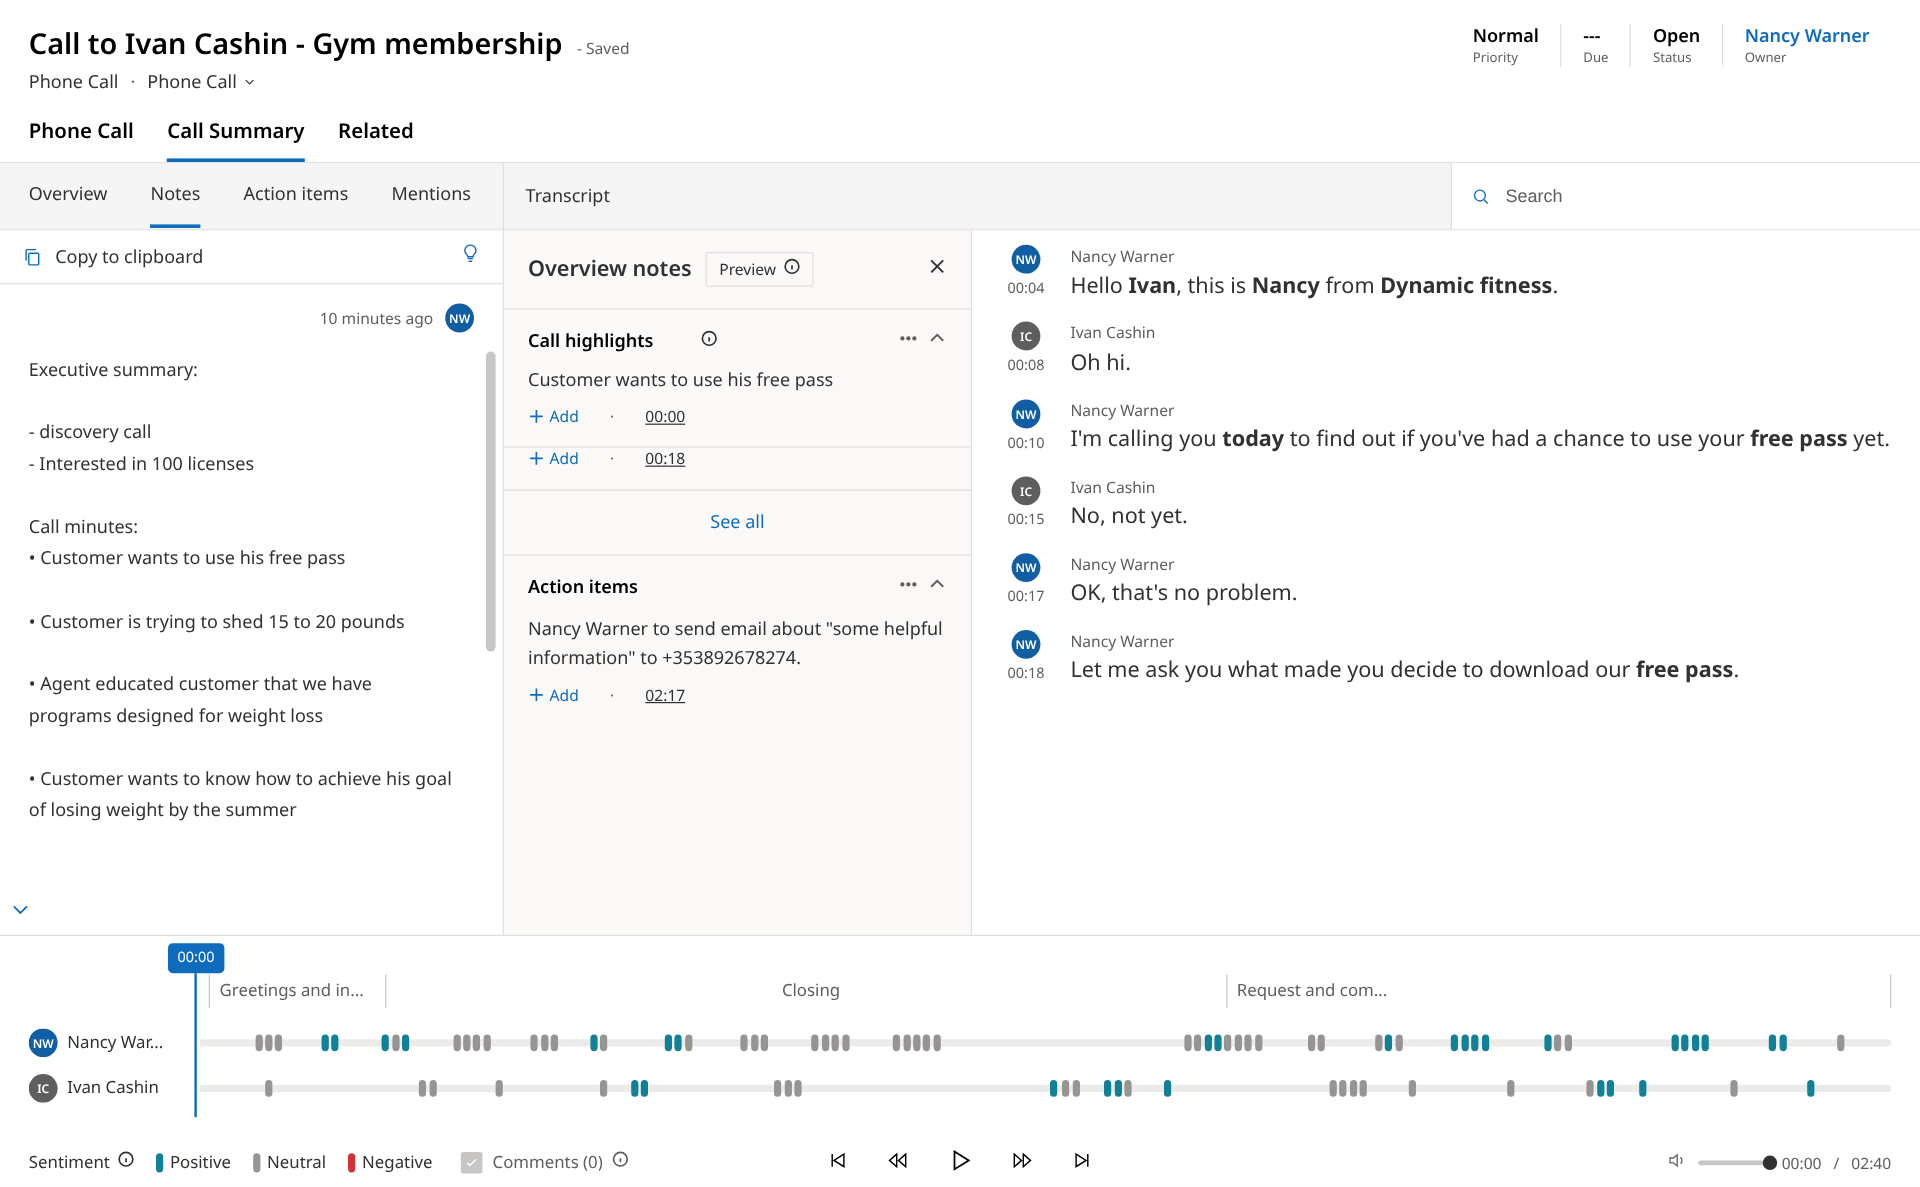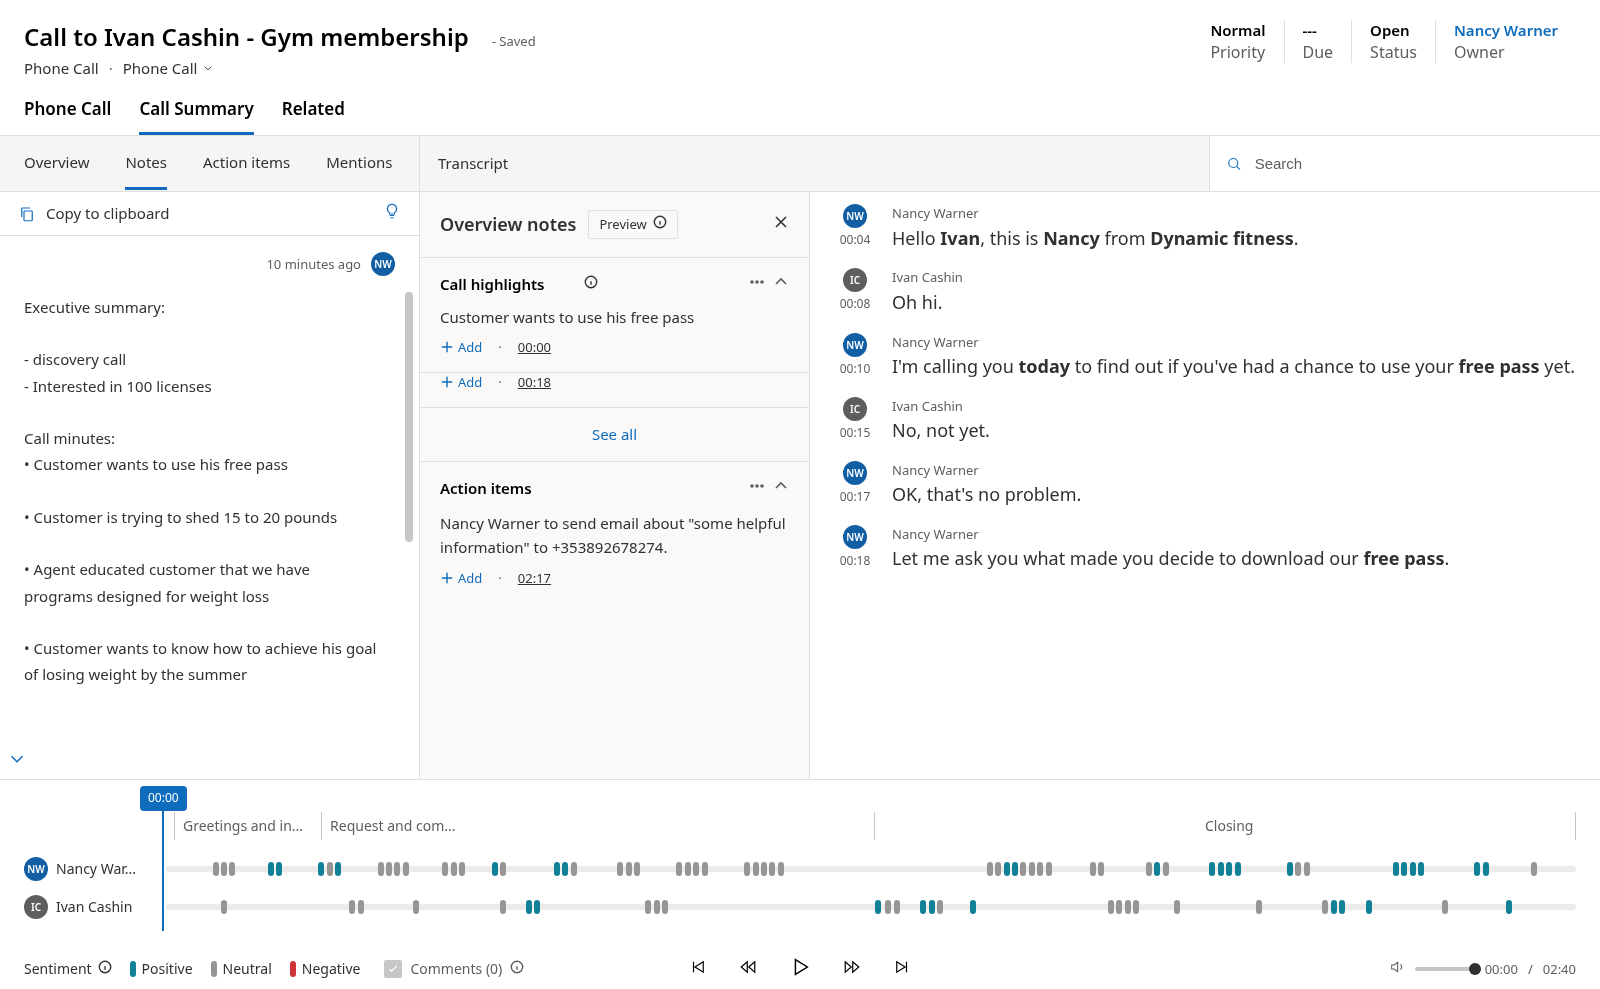--- a/index.html
+++ b/index.html
@@ -15,32 +15,32 @@
     --avatar-nw:#115ea3;
     --avatar-ic:#605e5c;
   }
   *{box-sizing:border-box;}
   body{margin:0;font-family:"Segoe UI",system-ui,-apple-system,sans-serif;color:var(--text);font-size:14px;line-height:1.4;background:#fff;}
   .app{width:1600px;height:989px;display:flex;flex-direction:column;overflow:hidden;}
 
   
   .header{padding:20px 24px 0 24px;display:flex;justify-content:space-between;align-items:flex-start;}
   .header-left{min-width:0;}
-  .title-row{display:flex;align-items:baseline;gap:23px;}
+  .title-row{display:flex;align-items:baseline;gap:12px;}
   .title{font-size:24px;font-weight:600;color:#000;}
   .saved{font-size:13px;color:var(--muted);}
   .subtitle-row{display:flex;align-items:center;gap:10px;margin-top:4px;color:var(--text);font-size:15px;}
   .subtitle-row .dot{color:var(--muted);}
   .subtitle-btn{display:inline-flex;align-items:center;gap:6px;cursor:pointer;}
   .chev{width:10px;height:10px;}
   .header-right{display:flex;align-items:flex-start;}
   .meta{display:flex;flex-direction:column;align-items:flex-start;padding:0 18px;border-left:1px solid var(--border);}
   .meta:first-child{border-left:none;}
   .meta-val{font-size:15px;font-weight:600;color:#000;}
-  .meta-lbl{font-size:16px;color:var(--muted);}
+  .meta-lbl{font-size:11px;color:var(--muted);}
   .owner .meta-val{color:var(--link);}
 
   
   .primary-tabs{display:flex;gap:28px;padding:18px 24px 0 24px;border-bottom:1px solid var(--border);}
   .ptab{padding-bottom:12px;font-size:17px;font-weight:600;color:#000;cursor:pointer;border-bottom:3px solid transparent;}
   .ptab.active{color:#000;border-bottom-color:var(--link);}
 
   
   .main{flex:1;display:grid;grid-template-columns:420px 1fr;grid-template-rows:auto 1fr;gap:0;background:var(--panel-bg);min-height:0;}
   .secondary-tabs-wrap{grid-column:1/2;grid-row:1/2;background:var(--panel-bg);border-right:1px solid var(--border);padding:0 24px;display:flex;gap:36px;align-items:center;height:56px;border-bottom:1px solid var(--border);}
@@ -81,21 +81,21 @@
   .preview-pill{display:inline-flex;align-items:center;gap:6px;border:1px solid var(--border);padding:4px 10px;font-size:13px;border-radius:2px;}
   .info-icon svg{width:14px;height:14px;}
   .close-x{margin-left:auto;cursor:pointer;}
   .close-x svg{width:16px;height:16px;}
   .section-head{display:flex;align-items:center;gap:8px;padding:16px 20px 12px;}
   .section-head .title{font-size:15px;font-weight:600;flex:1;}
   .section-head .more,.section-head .caret{cursor:pointer;color:var(--muted);}
   .section-head .more svg,.section-head .caret svg{width:16px;height:16px;}
   .highlight{padding:0 20px 16px;border-bottom:1px solid var(--border);}
   .highlight .text{font-size:15px;margin-bottom:10px;}
-  .add-row{display:flex;align-items:center;gap:16px;font-size:13px;color:var(--muted);}
+  .add-row{display:flex;align-items:center;gap:26px;font-size:13px;color:var(--muted);}
   .add-row .plus{color:var(--link);display:inline-flex;align-items:center;gap:4px;cursor:pointer;}
   .add-row .ts{text-decoration:underline;color:var(--text);}
   .see-all{text-align:center;padding:16px 0;color:var(--link);font-size:15px;border-bottom:1px solid var(--border);cursor:pointer;}
   .action-item{padding:0 20px 16px;}
   .action-item .text{font-size:15px;line-height:1.6;margin-bottom:10px;}
 
   
   .transcript-body{flex:1;overflow:hidden;padding:12px 18px 0;}
   .t-row{display:grid;grid-template-columns:54px 1fr;gap:10px;margin-bottom:16px;align-items:start;}
   .t-left{display:flex;flex-direction:column;align-items:center;gap:4px;}
@@ -394,22 +394,22 @@
     </div>
   </div>
 
   <div class="timeline">
     <div class="playhead">
       <div class="ph-bubble">00:00</div>
       <div class="ph-line"></div>
     </div>
     <div class="segments" id="segments">
         <div class="seg" style="width: 10.5%;">Greetings and in...</div>
+        <div class="seg" style="width: 50%; justify-content: center;">Closing</div>
         <div class="seg" style="width: 39.5%;">Request and com...</div>
-        <div class="seg" style="width: 50%; justify-content: center;">Closing</div>
       </div>
     <div class="tracks" id="tracks">
         <div class="track">
           <div class="track-label">
             <span class="avatar nw">NW</span>
             <span>Nancy War...</span>
           </div>
           <div class="lane">
             <span class="pill neu" style="left:3.3%"></span>
             <span class="pill neu" style="left:3.9%"></span>

